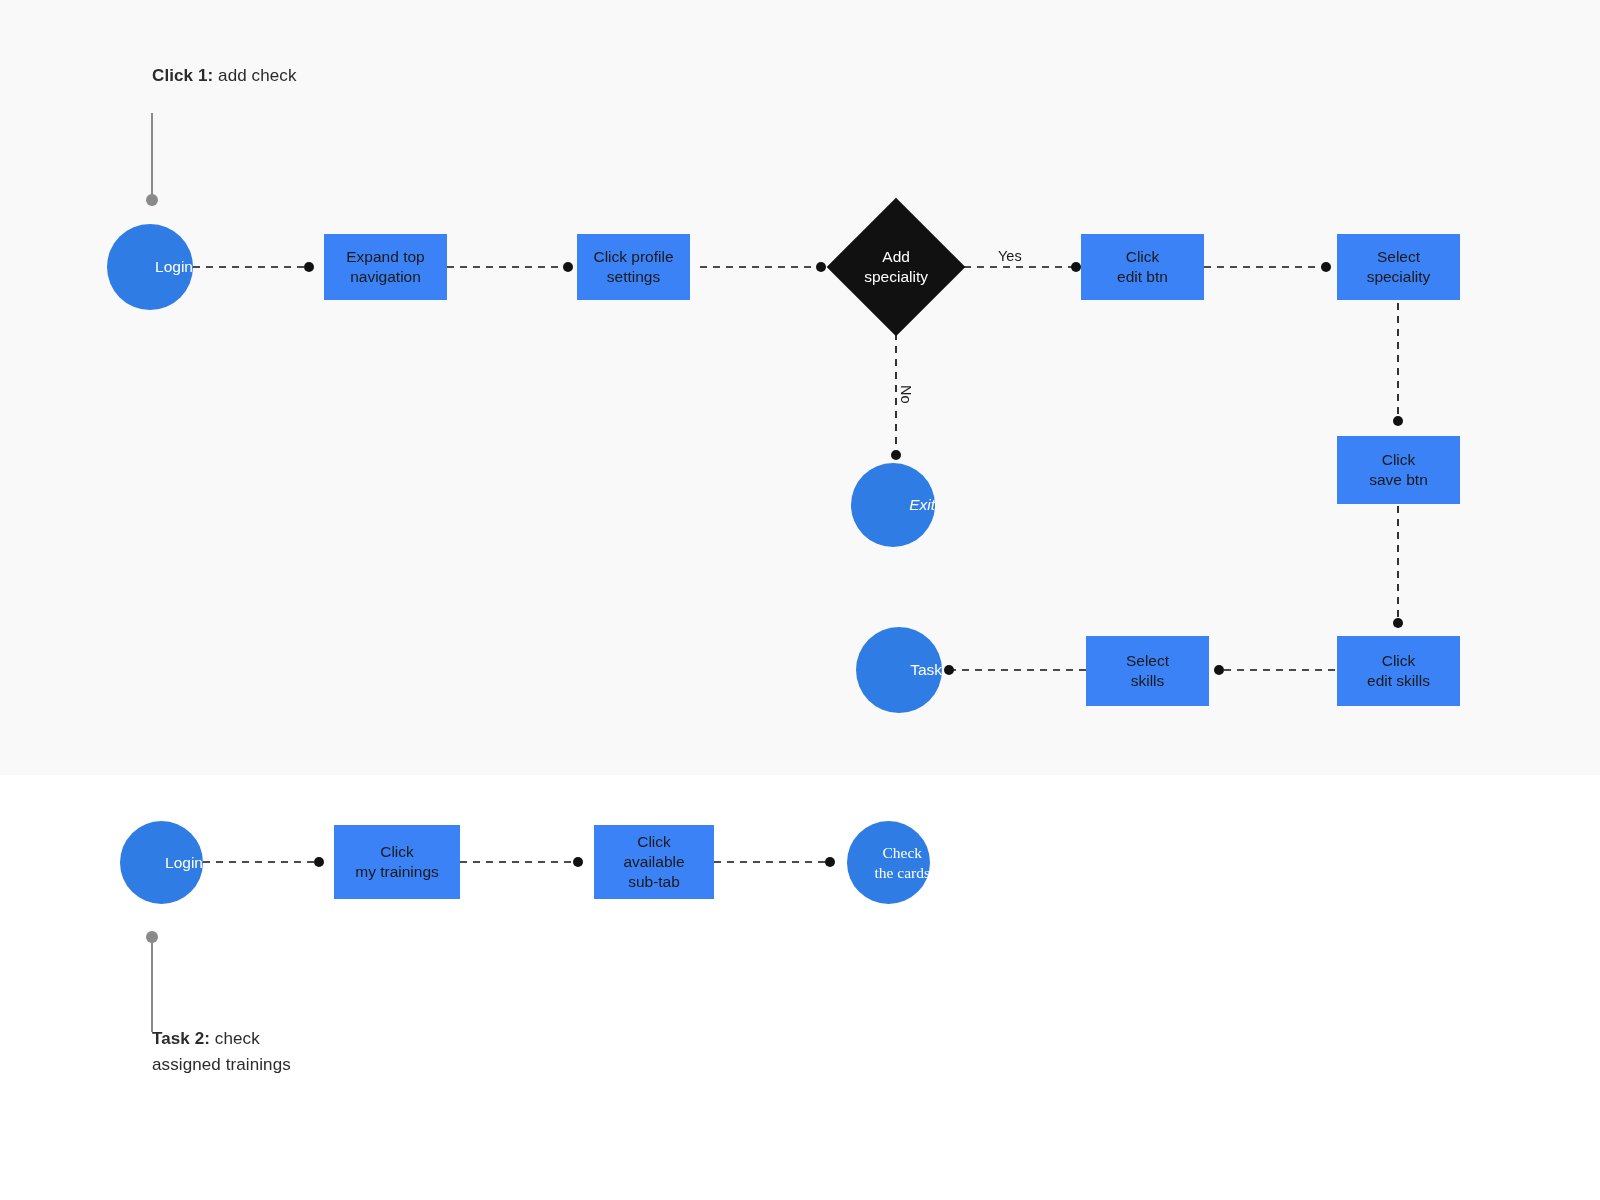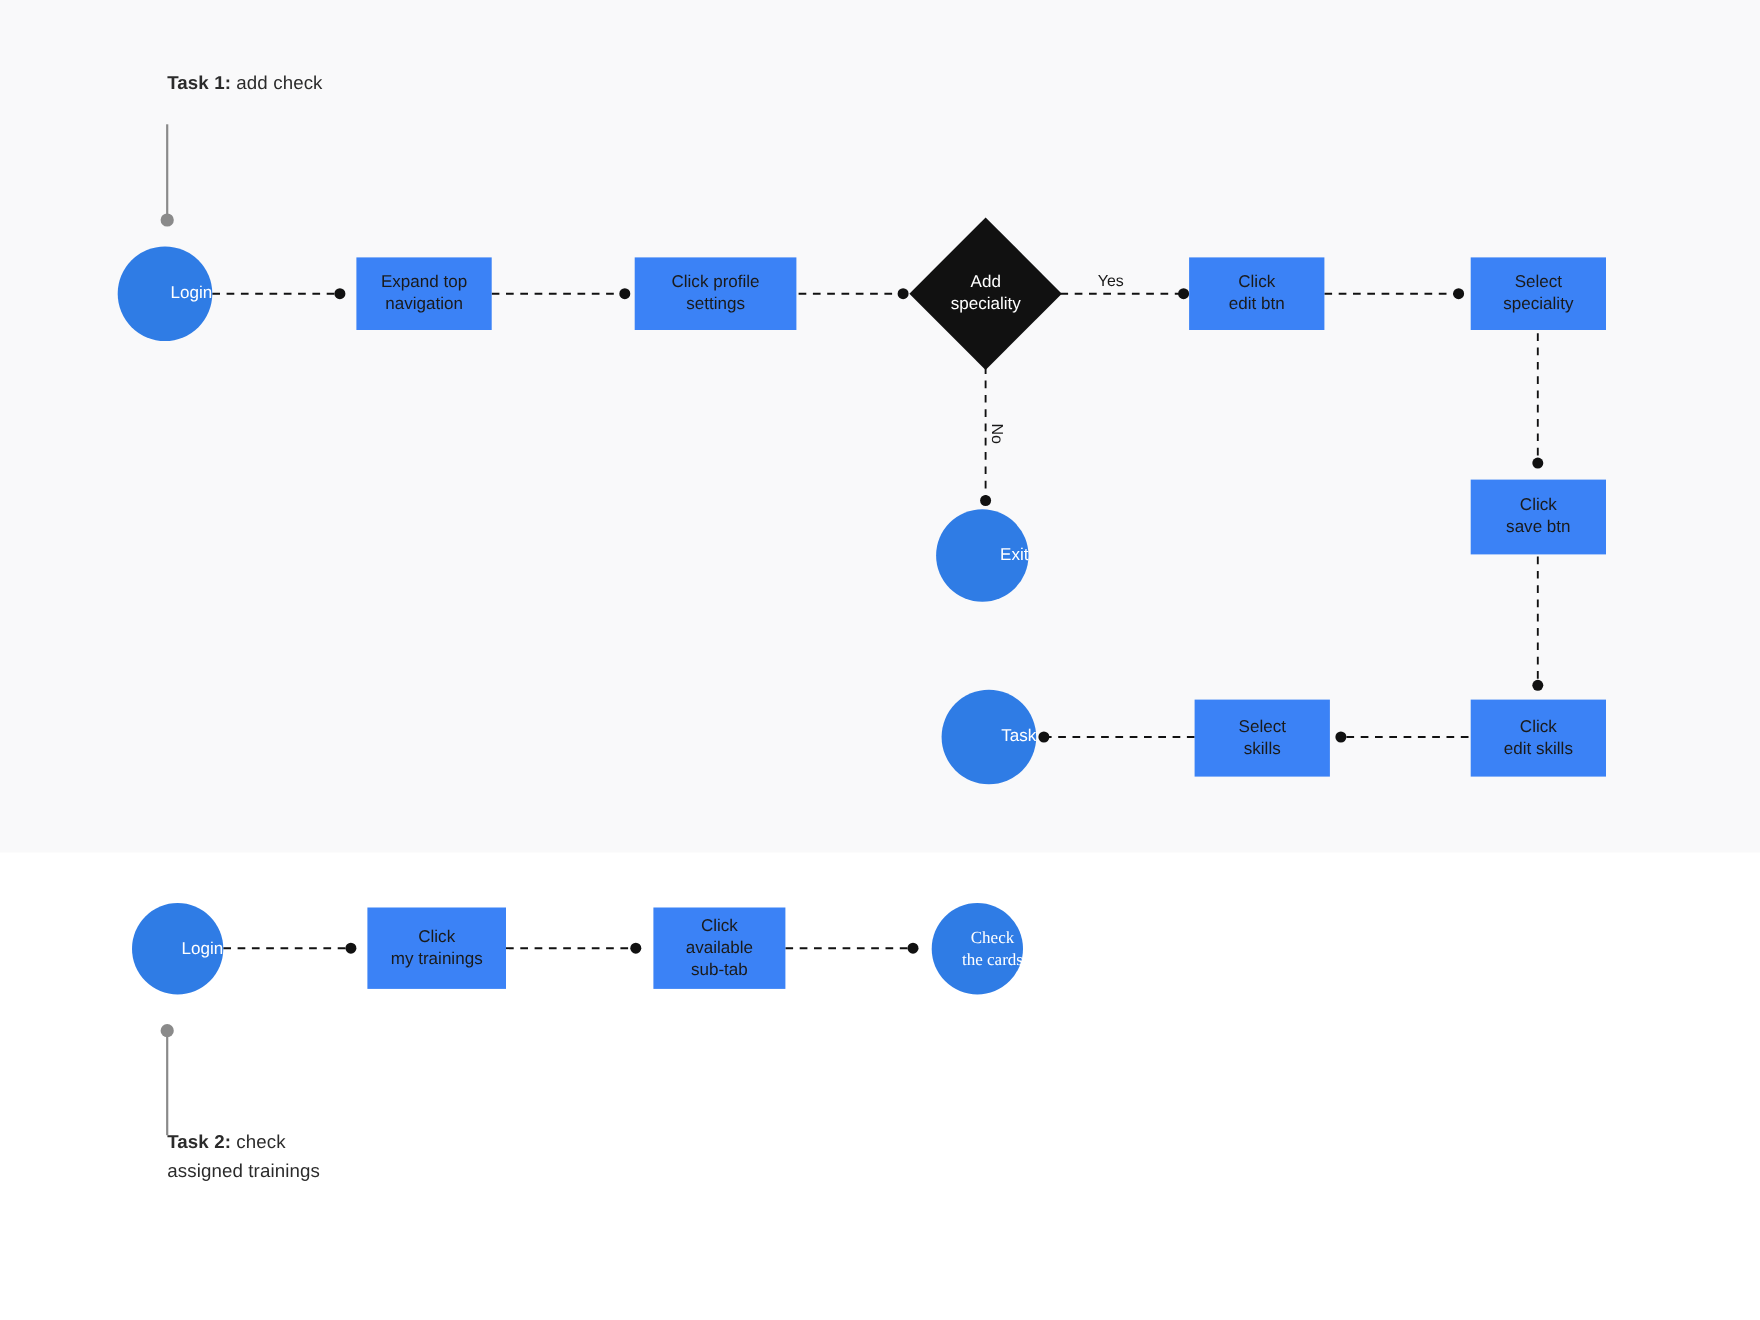--- a/index.html
+++ b/index.html
@@ -140,35 +140,35 @@
     <g stroke="#8a8a8a" stroke-width="2" fill="none">
       <line x1="152" y1="113" x2="152" y2="196"></line>
       <line x1="152" y1="941" x2="152" y2="1032"></line>
     </g>
     <g fill="#8a8a8a">
       <circle cx="152" cy="200" r="6"></circle>
       <circle cx="152" cy="937" r="6"></circle>
     </g>
   </svg>
 
-  <div class="task-label" style="left:152px; top:63px;"><b>Task 1:</b><span> add check</span></div>
+  <div class="task-label" style="left:152px; top:63px;"><b>Click 1:</b><span> add check</span></div>
 
   <div class="task-label" style="left:152px; top:1026px;"><b>Task 2:</b><span style="white-space: pre-line;"> check
 assigned trainings</span></div>
 
   <div class="node node-circle" style="left:107px; top:224px; width:86px; height:86px;">
     <span>Login</span>
   </div>
 
   <div class="node node-box" style="left:324px; top:234px; width:123px; height:66px;">
     <span style="white-space: pre-line;">Expand top
 navigation</span>
   </div>
 
-  <div class="node node-box" style="left:577px; top:234px; width:147px; height:66px;">
+  <div class="node node-box" style="left:577px; top:234px; width:113px; height:66px;">
     <span style="white-space: pre-line;">Click profile
 settings</span>
   </div>
 
   <div class="node node-diamond" style="left:847px; top:218px; width:98px; height:98px;">
     <span class="dlabel" style="white-space: pre-line;">Add
 speciality</span>
   </div>
 
   <div class="edge-label" style="left:998px; top:248px;">Yes</div>
@@ -196,21 +196,21 @@
 
   <div class="node node-box" style="left:1086px; top:636px; width:123px; height:70px;">
     <span style="white-space: pre-line;">Select
 skills</span>
   </div>
 
   <div class="node node-circle" style="left:856px; top:627px; width:86px; height:86px;">
     <span>Task</span>
   </div>
 
-  <div class="node node-circle" style="left:851px; top:463px; width:84px; height:84px;">
+  <div class="node node-circle" style="left:851px; top:463px; width:84px; height:84px;font-style:italic;">
     <span>Exit</span>
   </div>
 
   <div class="node node-circle" style="left:120px; top:821px; width:83px; height:83px;">
     <span>Login</span>
   </div>
 
   <div class="node node-box" style="left:334px; top:825px; width:126px; height:74px;">
     <span style="white-space: pre-line;">Click
 my trainings</span>

